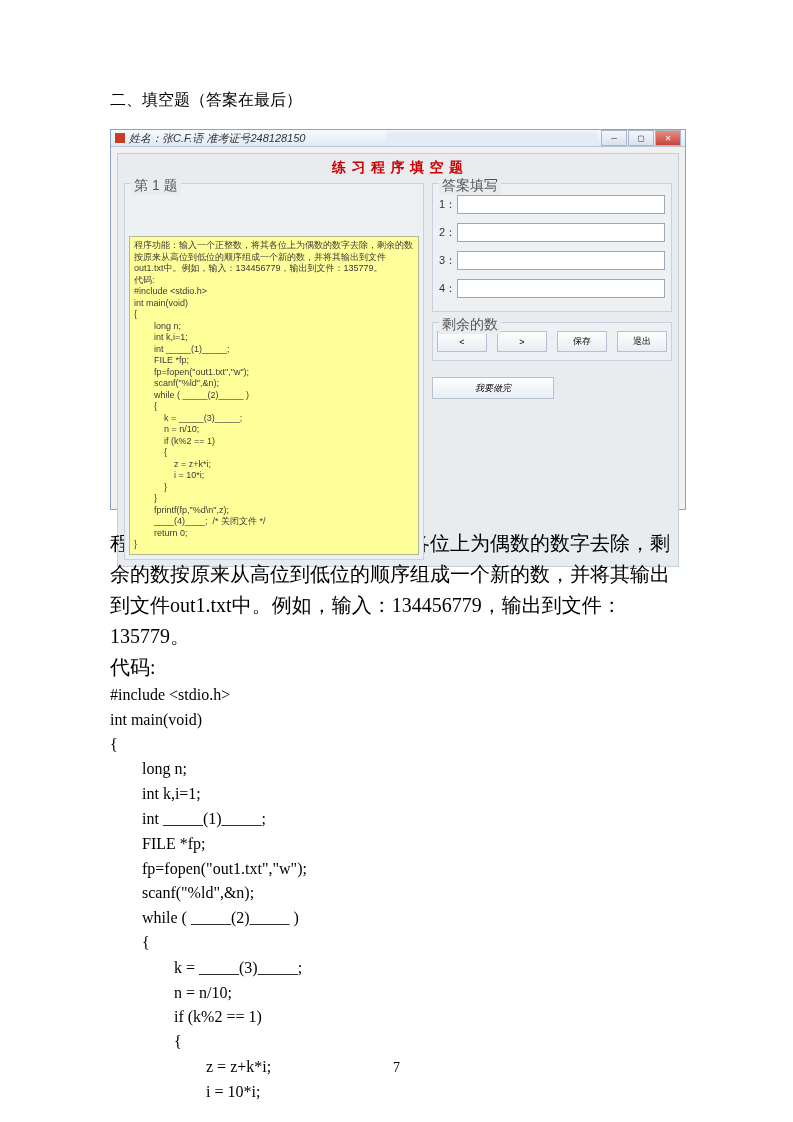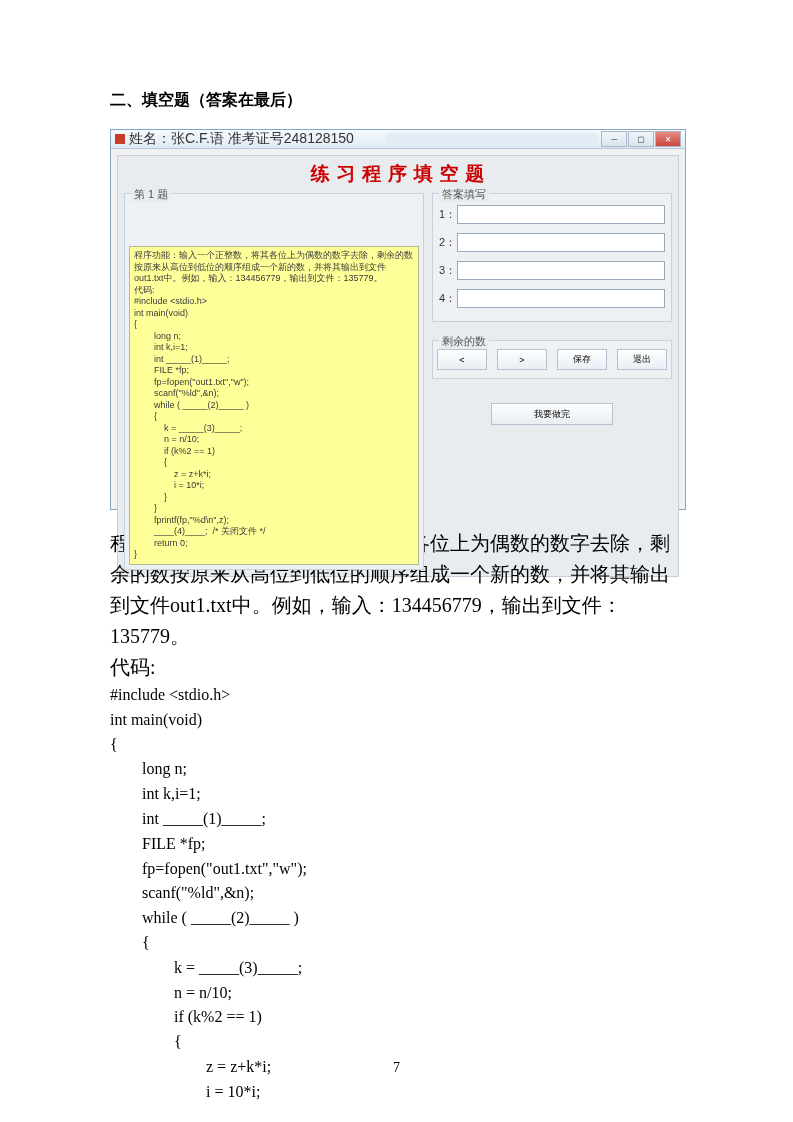--- a/index.html
+++ b/index.html
@@ -12,21 +12,20 @@
     color: #000;
     position: relative;
     background: #fff;
   }
   .page {
     padding: 90px 110px 0 110px;
   }
   .section-title {
     font-size: 16px;
     margin-bottom: 18px;
-    font-weight: bold;
   }
   
   .app-window {
     width: 574px;
     height: 379px;
     border: 1px solid #8aa4c4;
     background: #f1f1f1;
     margin-bottom: 18px;
     display: flex;
     flex-direction: column;
@@ -37,21 +36,21 @@
     height: 21px;
     background: linear-gradient(#f6fafd, #dfe9f5);
     border-bottom: 1px solid #b8c6d9;
     display: flex;
     align-items: center;
     padding: 0 4px;
   }
   .titlebar .icon-red {
     width: 10px; height: 10px; background: #c83c28; margin-right: 4px;
   }
-  .titlebar .title-text { flex: 1; color: #333; font-size: 14px; }
+  .titlebar .title-text { flex: 1; color: #333; font-size: 11px; font-style: italic; }
   .titlebar .title-blur {
     width: 210px; height: 13px;
     background: #e3ebf4;
     filter: blur(1px);
     margin-right: 4px;
   }
   .win-controls { display: flex; gap: 1px; }
   .win-btn {
     width: 24px; height: 14px;
     border: 1px solid #aab7c8;
@@ -65,42 +64,42 @@
     margin: 6px;
     border: 1px solid #c4cfdc;
     background: #e8ecef;
     display: flex;
     flex-direction: column;
   }
   .red-banner {
     text-align: center;
     font-weight: bold;
     color: #c00;
-    font-size: 19px;
+    font-size: 14px;
     padding: 5px 0 6px 0;
     letter-spacing: 1px;
     font-family: "KaiTi","STKaiti",serif;
   }
   .app-body {
     flex: 1; display: flex; padding: 0 6px 6px 6px; gap: 8px;
   }
   .left-col { width: 306px; display:flex; flex-direction:column; }
-  .right-col { flex: 1; display:flex; flex-direction:column; gap: 18px; }
+  .right-col { flex: 1; display:flex; flex-direction:column; gap: 10px; }
   .group-box {
     border: 1px solid #c8d2de;
     background: #eef1f4;
     position: relative;
     padding: 8px 4px 4px 4px;
   }
   .group-label {
     position: absolute;
     top: -7px; left: 6px;
     background: #e8ecef;
     padding: 0 3px;
-    font-size: 11px; color: #555;
+    font-size: 14px; color: #555;
   }
   .code-area {
     flex: 1;
     background: #ffff99;
     border: 1px solid #b0b99a;
     padding: 3px 4px;
     font-size: 9px;
     line-height: 1.28;
     white-space: pre;
     overflow: hidden;
@@ -126,21 +125,21 @@
   .num-btn.active { background: #7fe8e8; border-color: #5fc0c0; }
   .nav-group { padding: 8px 4px; }
   .nav-row { display:flex; gap: 10px; justify-content: space-between; }
   .nav-btn {
     width: 48px; height: 19px;
     border: 1px solid #b6c2d2;
     background: linear-gradient(#fdfefe,#e9eef4);
     font-size: 9px;
     display:flex; align-items:center; justify-content:center;
   }
-  .submit-row { display:flex; justify-content:center; padding: 6px 0 2px 0; }
+  .submit-row { display:flex; padding: 6px 0 2px 0; font-style: italic; }
   .submit-btn {
     width: 120px; height: 20px;
     border: 1px solid #b6c2d2;
     background: linear-gradient(#fdfefe,#e9eef4);
     font-size: 9px;
     display:flex; align-items:center; justify-content:center;
   }
   
   .body-text {
     font-size: 20px;

